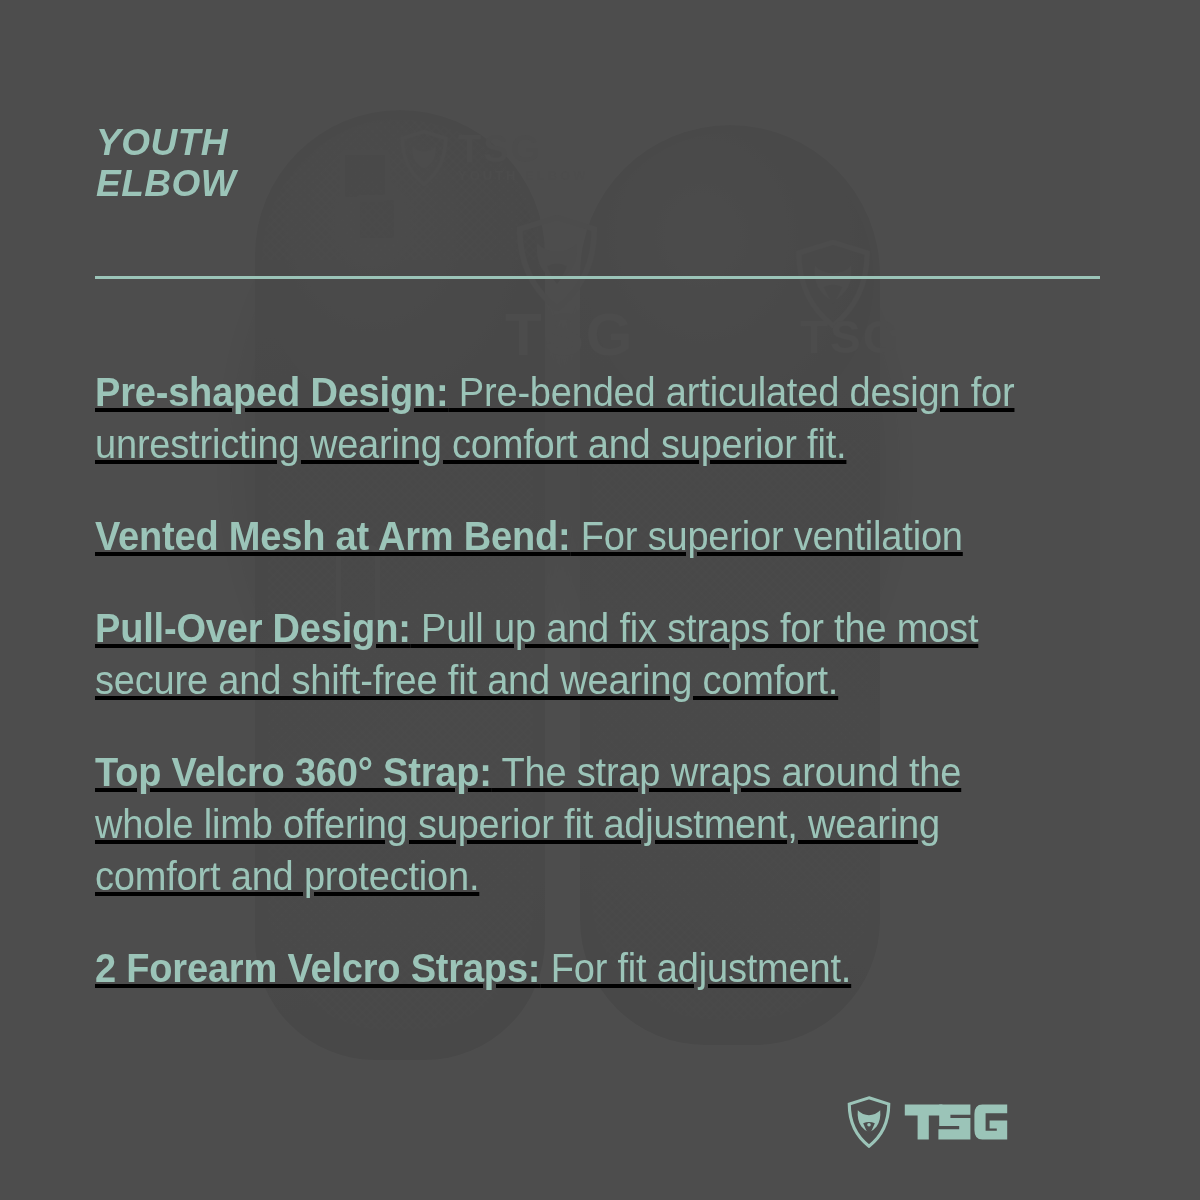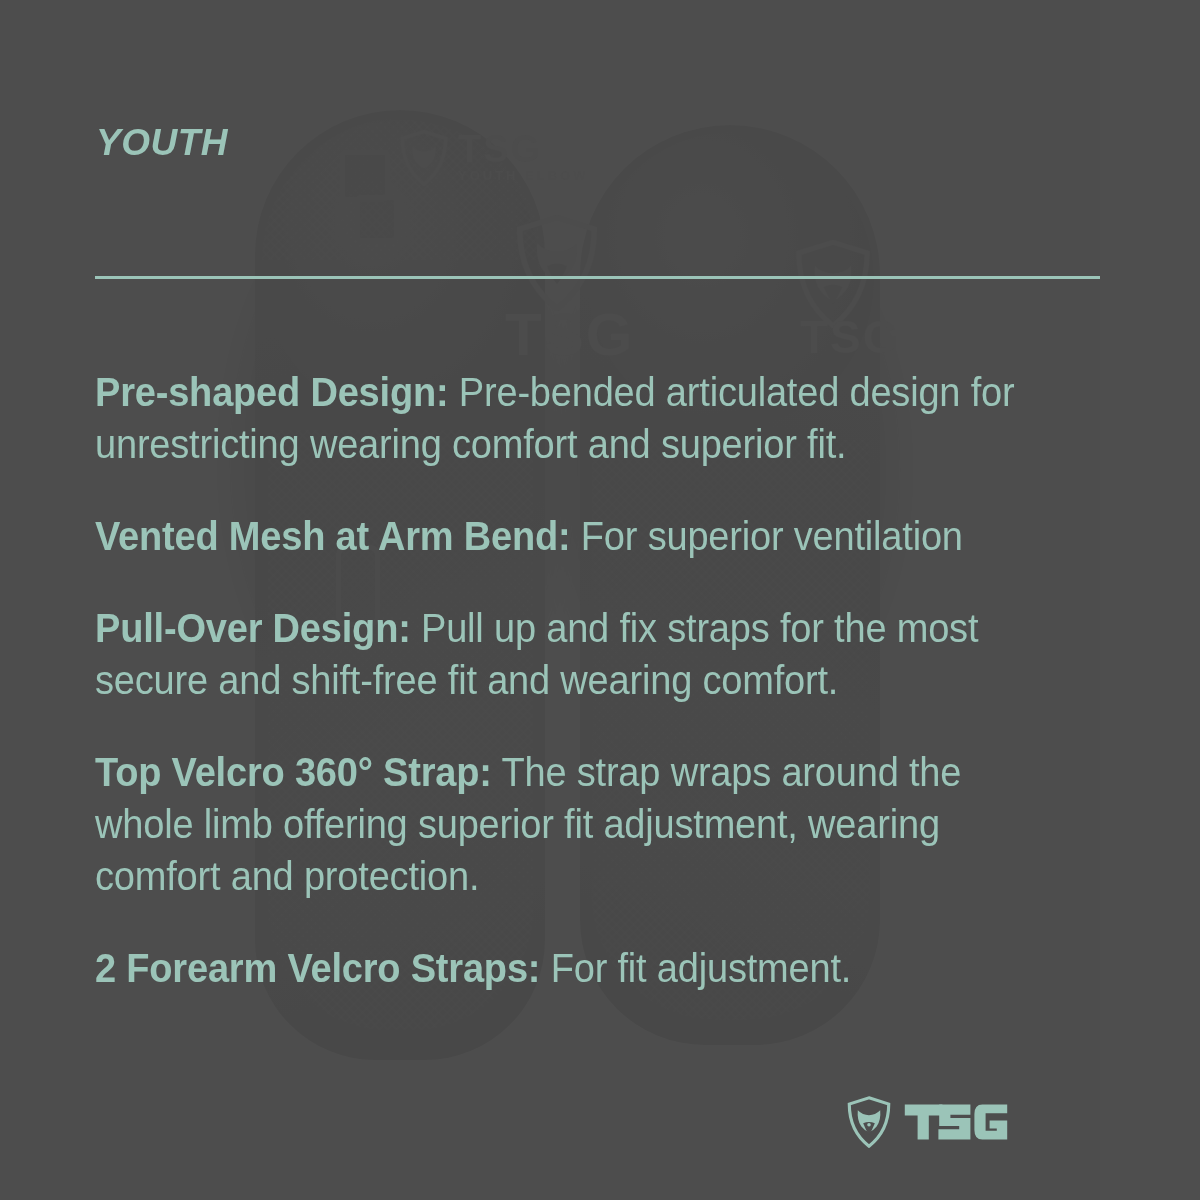--- a/index.html
+++ b/index.html
@@ -152,20 +152,21 @@
     width: 1010px;
     height: 3px;
     background: #9bc4b8;
   }
 
   .features {
     position: absolute;
     left: 95px;
     top: 326px;
     width: 1020px;
+    text-decoration: underline;
   }
 
   .feature {
     color: #9bc4b8;
     font-size: 40px;
     line-height: 1.30;
     margin-bottom: 26px;
     letter-spacing: -0.2px;
     transform: scaleX(0.95);
     transform-origin: left top;
@@ -240,20 +241,21 @@
     <div class="ghost-word" style="left:458px; top:128px; font-size:38px;">TSG</div>
     <div class="ghost-word" style="left:458px; top:168px; font-size:13px; letter-spacing:3px;">YOUTH ELBOW</div>
   </div>
 
   <div class="veil"></div>
 
   <div class="content">
 
     <div class="kicker">
       <div>YOUTH</div>
+      <div>ELBOW</div>
     </div>
 
 
     <div class="divider"></div>
 
     <div class="features">
         <p class="feature"><b>Pre-shaped Design:</b><span> Pre-bended articulated design for unrestricting wearing comfort and superior fit.</span></p>
         <p class="feature"><b>Vented Mesh at Arm Bend:</b><span> For superior ventilation</span></p>
         <p class="feature"><b>Pull-Over Design:</b><span> Pull up and fix straps for the most secure and shift-free fit and wearing comfort.</span></p>
         <p class="feature"><b>Top Velcro 360° Strap:</b><span> The strap wraps around the whole limb offering superior fit adjustment, wearing comfort and protection.</span></p>

